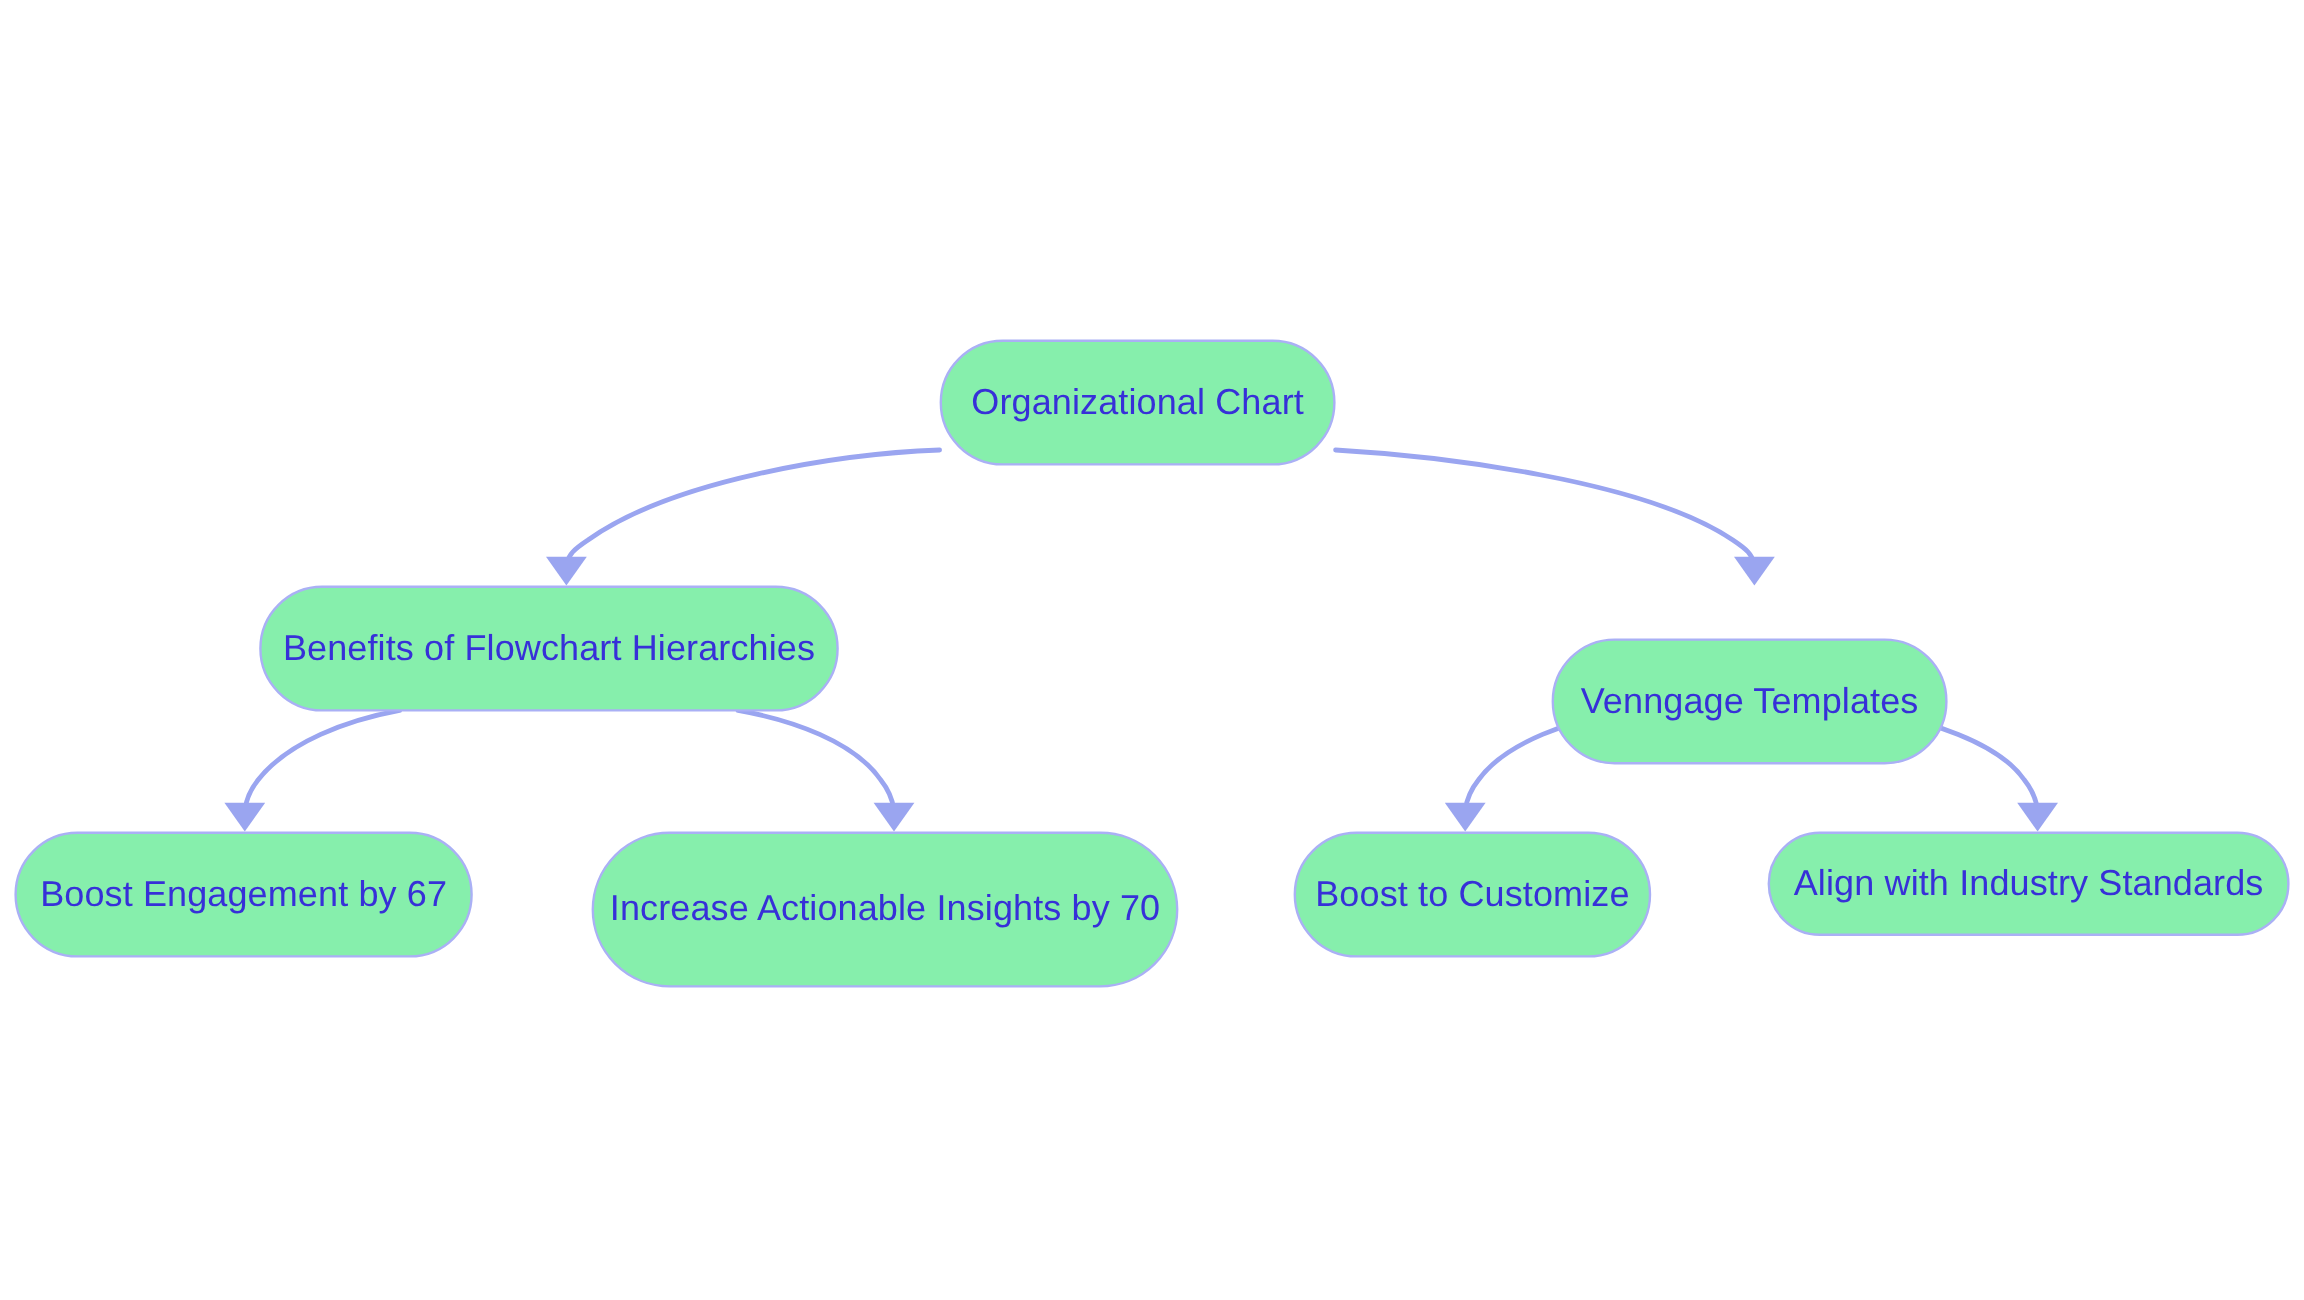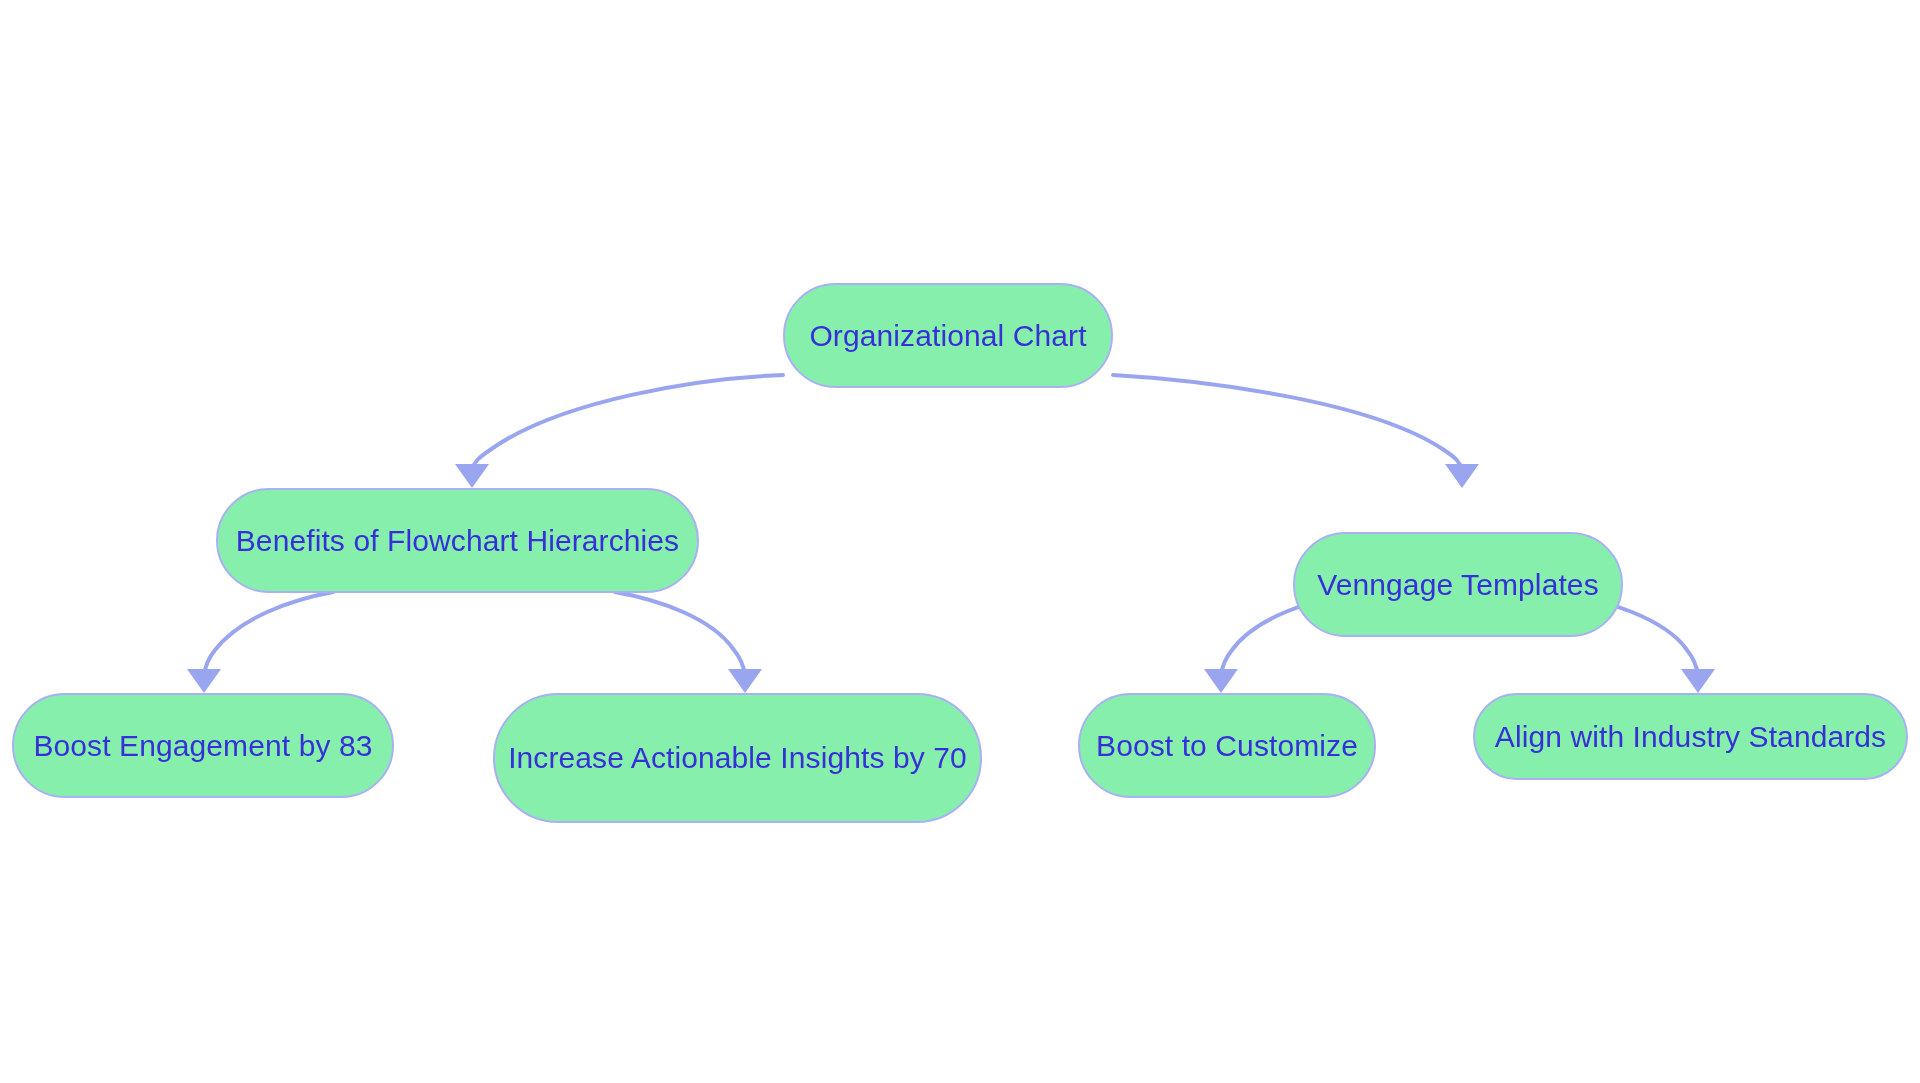--- a/index.html
+++ b/index.html
@@ -85,21 +85,21 @@
       <div class="node" style="left: 783px; top: 283px; width: 330px; height: 105px;">
         <span class="node-label">Organizational Chart</span>
       </div>
       <div class="node" style="left: 216px; top: 488px; width: 483px; height: 105px;">
         <span class="node-label">Benefits of Flowchart Hierarchies</span>
       </div>
       <div class="node" style="left: 1293px; top: 488px; width: 330px; height: 105px; margin-top: 44px;">
         <span class="node-label">Venngage Templates</span>
       </div>
       <div class="node" style="left: 12px; top: 693px; width: 382px; height: 105px;">
-        <span class="node-label">Boost Engagement by 83</span>
+        <span class="node-label">Boost Engagement by 67</span>
       </div>
       <div class="node" style="left: 493px; top: 693px; width: 489px; height: 130px;">
         <span class="node-label">Increase Actionable Insights by 70</span>
       </div>
       <div class="node" style="left: 1078px; top: 693px; width: 298px; height: 105px;">
         <span class="node-label">Boost to Customize</span>
       </div>
       <div class="node" style="left: 1473px; top: 693px; width: 435px; height: 87px;">
         <span class="node-label">Align with Industry Standards</span>
       </div>

